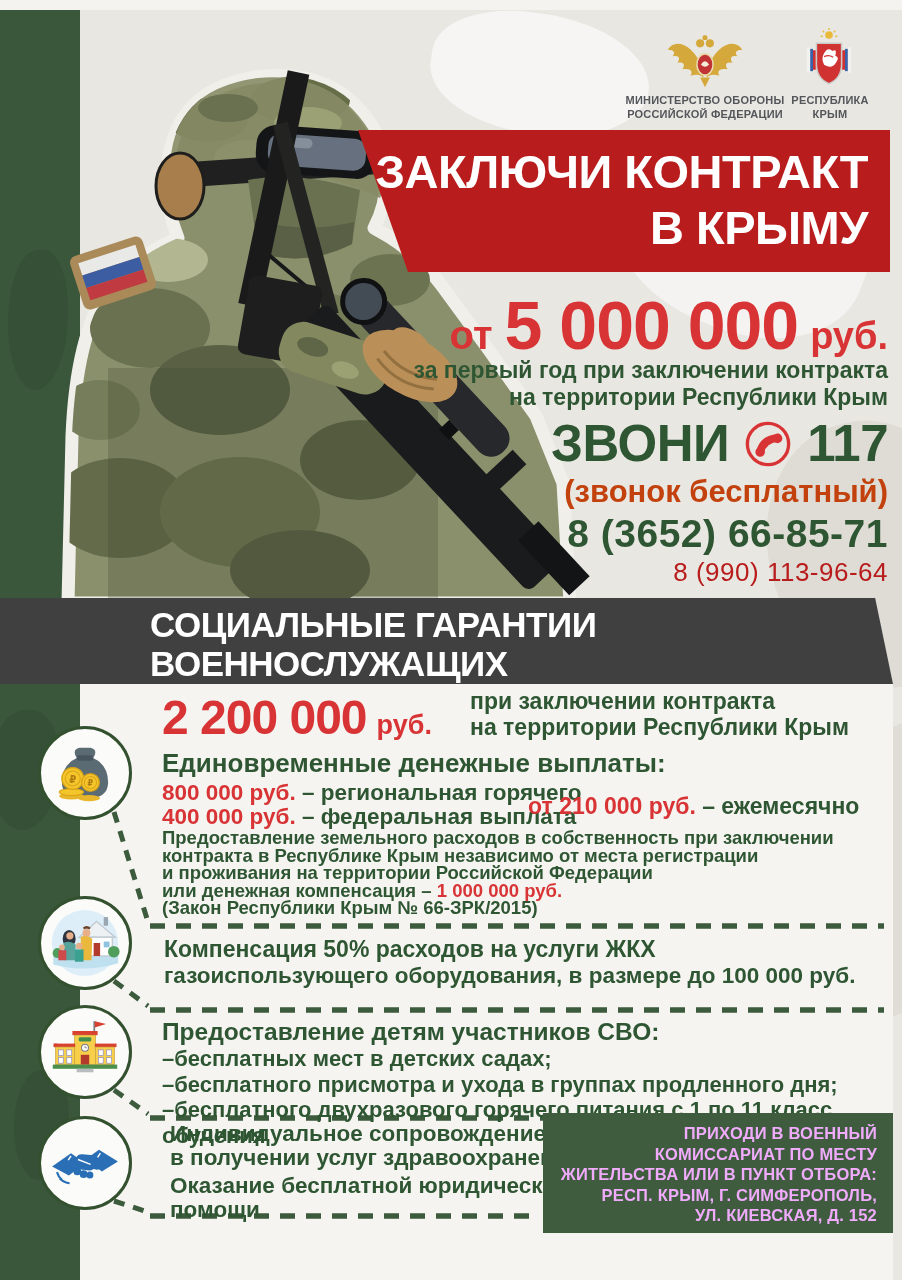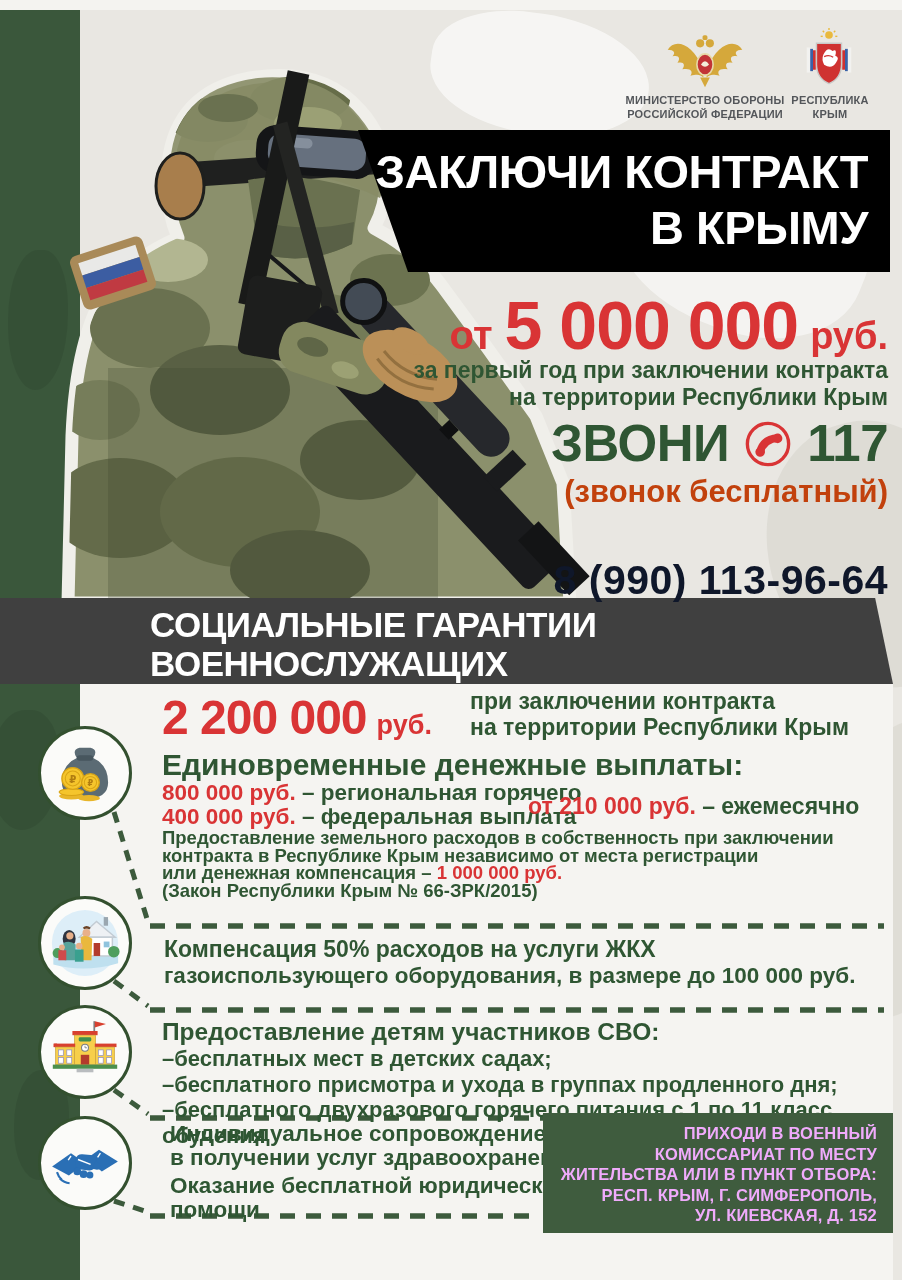--- a/index.html
+++ b/index.html
@@ -6,46 +6,46 @@
   body{width:902px;height:1280px;font-family:"Liberation Sans",sans-serif;}
   .poster{position:relative;width:902px;height:1280px;background:#e9e7e2;overflow:hidden;}
   .abs{position:absolute;}
   .blob{position:absolute;z-index:0;}
   .top-strip{left:0;top:0;width:902px;height:10px;background:#f4f3f0;z-index:1;}
   .left-strip{left:0;top:10px;width:80px;height:1270px;background:#3a573b;z-index:1;}
   .strip-blob{position:absolute;background:rgba(0,0,0,.08);border-radius:50% 40% 55% 45%;}
   .soldier{left:58px;top:28px;width:545px;height:575px;z-index:2;}
   .emblems{z-index:3;}
   .emblem-label{font-size:11px;line-height:13.5px;font-weight:700;color:#53565a;text-align:center;letter-spacing:.2px;z-index:3;}
-  .title-banner{left:358px;top:130px;width:532px;height:142px;background:#000000;
+  .title-banner{left:358px;top:130px;width:532px;height:142px;background:#b91c1c;
     clip-path:polygon(0 0,100% 0,100% 100%,9.4% 100%);z-index:3;
     text-align:right;padding:0;box-sizing:border-box;}
   .title-banner .t1{position:absolute;right:22px;top:14px;font-size:47px;font-weight:800;color:#ffffff;letter-spacing:-.5px;}
   .title-banner .t2{position:absolute;right:22px;top:70px;font-size:47px;font-weight:800;color:#ffffff;letter-spacing:-.5px;}
   .offer-row{right:14px;top:286px;display:flex;align-items:baseline;justify-content:flex-start;gap:12px;color:#d93435;z-index:4;}
   .offer-prefix{font-size:40px;font-weight:800;}
   .offer-amount{font-size:68px;font-weight:800;letter-spacing:-1px;}
   .offer-cur{font-size:38px;font-weight:800;}
   .offer-sub{right:14px;top:357px;text-align:right;font-size:23px;line-height:27px;font-weight:800;color:#2f5633;z-index:4;}
   .call-row{right:14px;top:414px;display:flex;align-items:center;justify-content:flex-end;gap:15px;z-index:4;}
   .call-label,.call-number{font-size:51px;font-weight:800;color:#2f5633;letter-spacing:-.5px;}
   .call-note{right:14px;top:474px;font-size:31px;font-weight:800;color:#c2410c;text-align:right;z-index:4;}
   .phone1{right:14px;top:512px;font-size:39px;font-weight:800;color:#2f5633;letter-spacing:.5px;z-index:4;}
-  .phone2{right:14px;top:557px;font-size:41px;font-weight:700;color:#0f172a;letter-spacing:.5px;z-index:4;}
+  .phone2{right:14px;top:557px;font-size:26px;font-weight:400;color:#b91c1c;letter-spacing:.5px;z-index:4;}
   .social-banner{left:0;top:598px;width:893px;height:86px;background:#404040;
     clip-path:polygon(0 0,98% 0,100% 100%,0 100%);z-index:3;box-sizing:border-box;padding:7px 0 0 150px;}
   .social-banner div{font-size:35px;line-height:39px;font-weight:800;color:#ffffff;letter-spacing:-.5px;}
   .panel{left:80px;top:684px;width:813px;height:596px;background:#f5f4f1;z-index:1;}
   .green{color:#2f5633;}
   .red{color:#d93435;}
   .amount2-row{left:162px;top:690px;display:flex;align-items:baseline;gap:10px;color:#d93435;z-index:4;}
   .amount2{font-size:48px;font-weight:800;letter-spacing:-1px;}
   .amount2-cur{font-size:27px;font-weight:800;}
   .cond{left:470px;top:688px;font-size:23px;line-height:26px;font-weight:800;z-index:4;}
-  .lump-title{left:162px;top:748px;font-size:30px;font-weight:800;z-index:4;}
+  .lump-title{left:162px;top:748px;font-size:26px;font-weight:800;z-index:4;}
   .payouts{left:162px;top:781px;font-size:22.5px;line-height:24px;font-weight:800;z-index:4;}
   .monthly{left:528px;top:793px;font-size:23px;font-weight:800;z-index:4;}
   .land{left:162px;top:829px;font-size:18.5px;line-height:17.6px;font-weight:800;z-index:4;}
   .housing1{left:164px;top:936px;font-size:23px;font-weight:800;z-index:4;}
   .housing2{left:164px;top:964px;font-size:22.5px;line-height:23px;font-weight:800;z-index:4;}
   .children-title{left:162px;top:1018px;font-size:24.5px;font-weight:800;z-index:4;}
   .children-items{left:162px;top:1046px;font-size:22px;line-height:25.5px;font-weight:800;z-index:4;}
   .support1{left:170px;top:1122px;font-size:22.5px;line-height:24px;font-weight:800;z-index:4;}
   .support2{left:170px;top:1174px;font-size:22.5px;line-height:24px;font-weight:800;z-index:4;}
   .footer-box{left:543px;top:1113px;width:350px;height:120px;background:#3f5c3e;z-index:4;box-sizing:border-box;
@@ -220,20 +220,21 @@
       <circle cx="50" cy="50" r="43" fill="none" stroke="#d93435" stroke-width="7"></circle>
       <g transform="rotate(-38 50 50)" fill="#d93435">
         <path d="M22 46 Q50 26 78 46 L70 60 Q50 46 30 60 Z"></path>
         <circle cx="27" cy="53" r="10"></circle>
         <circle cx="73" cy="53" r="10"></circle>
       </g>
     </svg>
     <span class="call-number">117</span>
   </div>
   <div class="abs call-note">(звонок бесплатный)</div>
+  <div class="abs phone1">8 (3652) 66-85-71</div>
   <div class="abs phone2">8 (990) 113-96-64</div>
 
   <div class="abs social-banner">
     <div>СОЦИАЛЬНЫЕ ГАРАНТИИ ВОЕННОСЛУЖАЩИХ</div>
     <div>ПО КОНТРАКТУ В РЕСПУБЛИКЕ КРЫМ</div>
   </div>
 
   <svg class="abs connectors" viewBox="0 0 902 603">
     <g stroke="#3c5a3c" fill="none">
       <line x1="114" y1="135" x2="148" y2="245" stroke-width="5" stroke-dasharray="11 9"></line>
@@ -266,20 +267,21 @@
       <span class="green">– федеральная выплата</span>
     </div>
   </div>
   <div class="abs monthly">
     <span class="red">от  210 000 руб.</span>
     <span class="green">– ежемесячно</span>
   </div>
   <div class="abs land green">
     <div>Предоставление земельного расходов в собственность при заключении</div>
     <div>контракта в Республике Крым независимо от места регистрации</div>
+    <div>и проживания на территории Российской Федерации</div>
     <div>
       <span class="green">или денежная компенсация – </span><span class="red">1 000 000 руб.</span>
     </div>
     <div>(Закон Республики Крым № 66-ЗРК/2015)</div>
   </div>
 
   <div class="abs housing1 green">Компенсация 50% расходов на услуги ЖКХ</div>
   <div class="abs housing2 green">
     <div>газоиспользующего оборудования, в размере до 100 000 руб.</div>
   </div>

